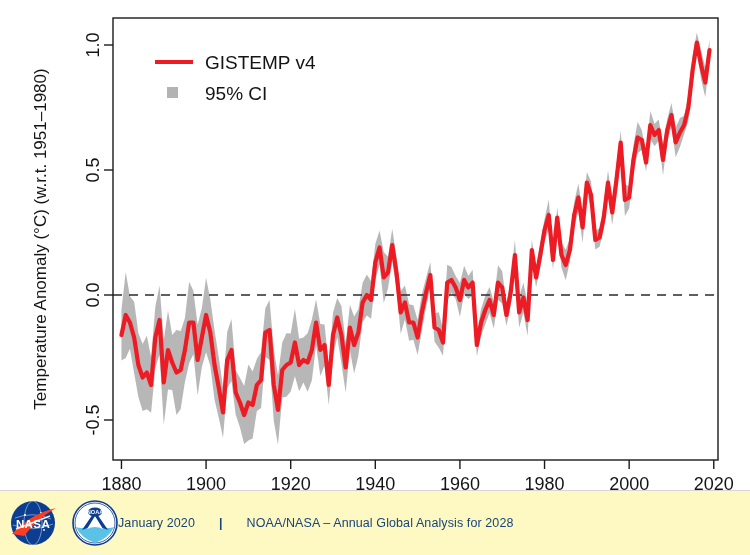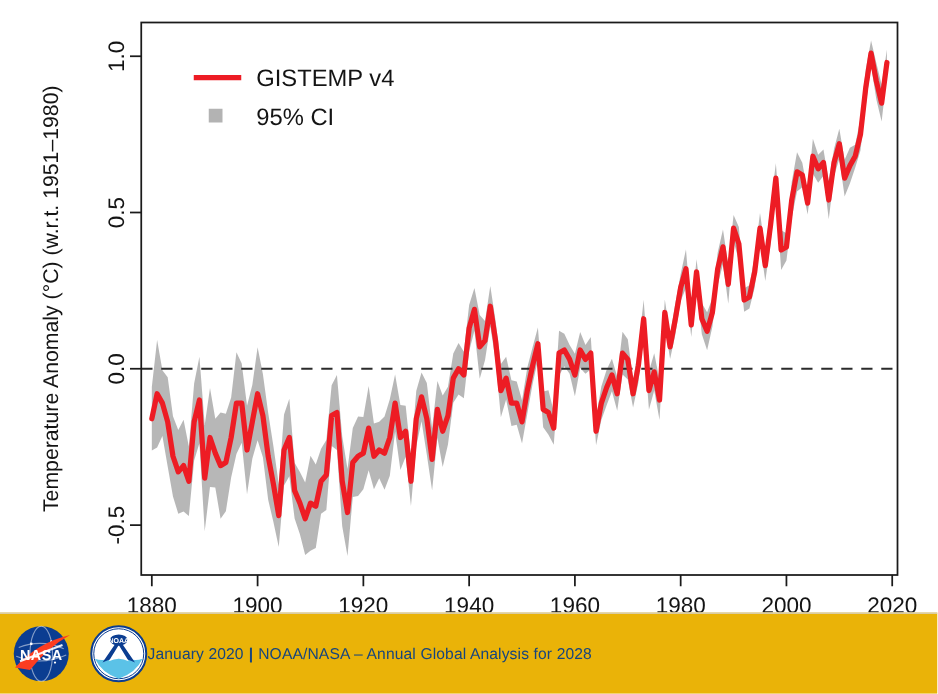--- a/index.html
+++ b/index.html
@@ -66,21 +66,21 @@
     font-size: 19px;
     fill: #141414;
   }
   
   #footer-bar {
     position: absolute;
     left: 0;
     top: 490px;
     width: 750px;
     height: 65px;
-    background: #eab308;
+    background: #fef9c3;
     border-top: 1px solid #d5d5d5;
     box-sizing: border-box;
   }
   #footer-logos {
     position: absolute;
     left: 4px;
     top: 3px;
     display: flex;
     align-items: center;
     gap: 4px;
@@ -90,21 +90,21 @@
     height: 58px;
     position: relative;
   }
   #footer-text {
     position: absolute;
     left: 118px;
     top: 0;
     height: 64px;
     display: flex;
     align-items: center;
-    gap: 3px;
+    gap: 23px;
     font-size: 12.5px;
     color: #16457e;
     letter-spacing: 0.1px;
   }
   #footer-text .sep {
     color: #16457e;
     font-weight: bold;
     padding: 0 1px;
   }
 </style>

